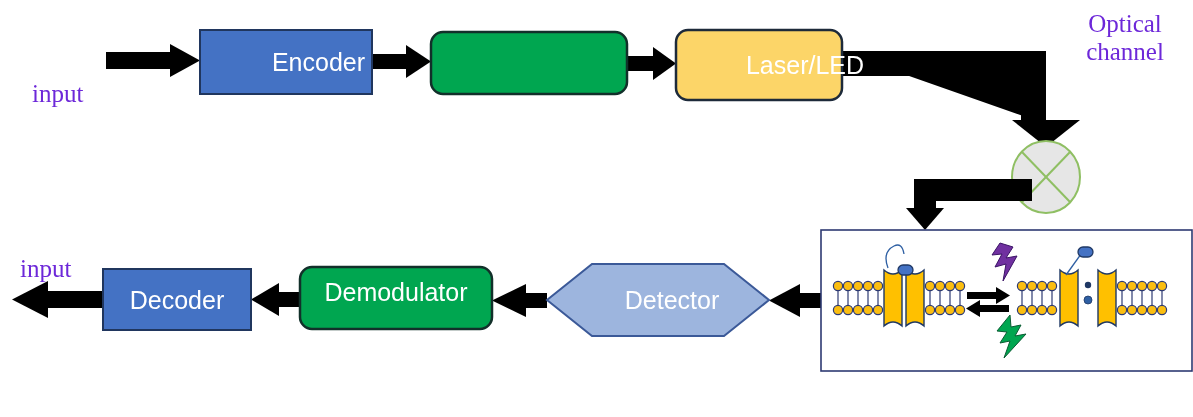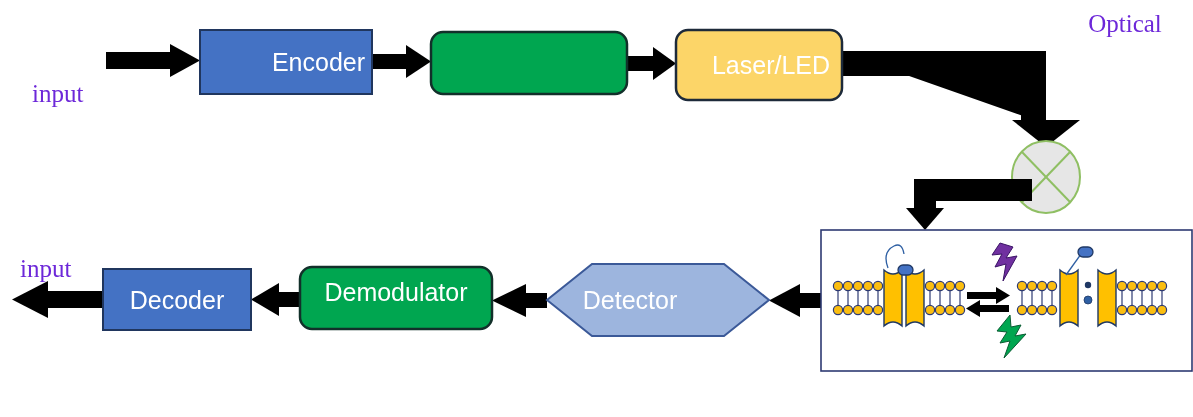--- a/index.html
+++ b/index.html
@@ -209,29 +209,30 @@
           <circle cx="1152" cy="310" r="4.6" fill="#FBBE10" stroke="#2E3A72" stroke-width="1.2"></circle>
           <circle cx="1162" cy="310" r="4.6" fill="#FBBE10" stroke="#2E3A72" stroke-width="1.2"></circle>
         </g>
       </g>
     </g>
   </svg>
 
   <div class="blocklabel" style="left:196px;top:30px;width:197px;height:64px;margin-left:24px;">Encoder</div>
 
 
-  <div class="blocklabel" style="left:676px;top:30px;width:190px;height:70px;">Laser/LED</div>
-
-  <div class="blocklabel" style="left:519px;top:264px;width:222px;height:72px;">Detector</div>
+  <div class="blocklabel" style="left:676px;top:30px;width:190px;height:70px;padding-left:34px;">Laser/LED</div>
+
+  <div class="blocklabel" style="left:561px;top:264px;width:222px;height:72px;">Detector</div>
 
   <div class="blocklabel" style="left:300px;top:267px;width:192px;height:50px;">Demodulator</div>
 
   <div class="blocklabel" style="left:103px;top:269px;width:148px;height:62px;">Decoder</div>
 
   <div class="plainlabel" style="left:32px;top:44px;margin-top:36px;">input</div>
 
   <div class="plainlabel" style="left:20px;top:255px;">input</div>
 
   <div class="plainlabel two-line" style="left:1065px;top:10px;width:120px;">
     <div>Optical</div>
+    <div>channel</div>
   </div>
 
 </div>
 
 </body></html>

